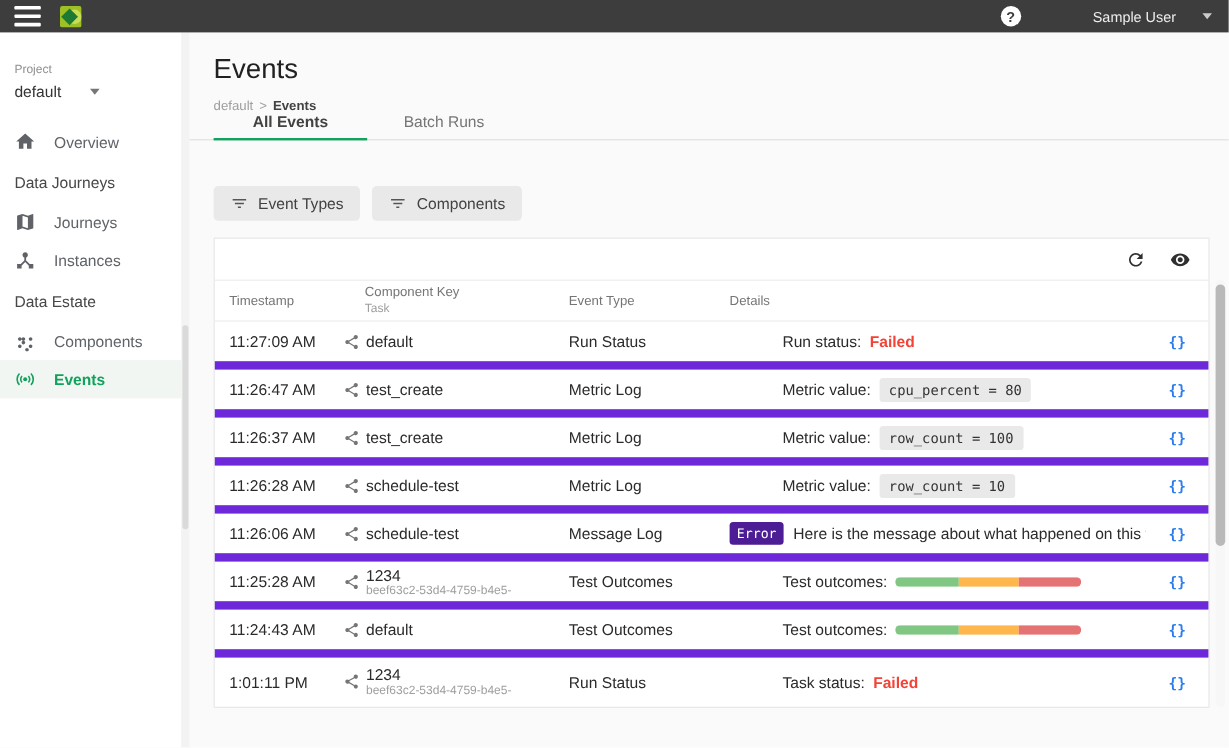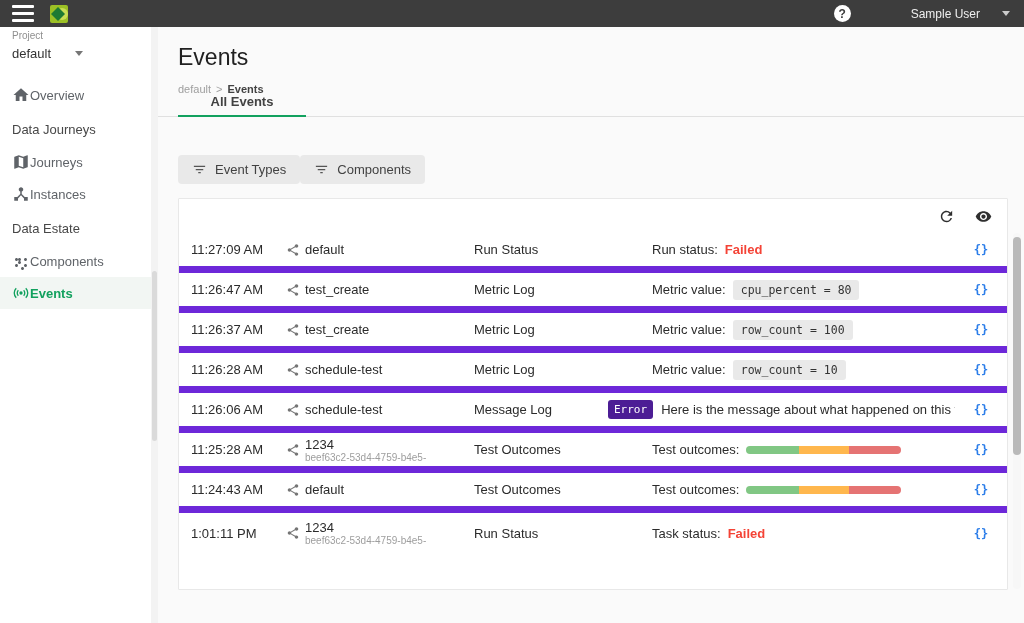--- a/index.html
+++ b/index.html
@@ -14,25 +14,25 @@
   .hamburger i { display:block; height:3px; background:#fff; border-radius:1px; }
   .logo { margin-left:16px; }
   .topbar-right { margin-left:auto; display:flex; align-items:center; gap:16px; }
   .help-icon { width:17px; height:17px; border-radius:50%; background:#fff; color:#3d3d3d;
                font-size:12px; font-weight:bold; display:flex; align-items:center; justify-content:center; }
   .user-menu { display:flex; align-items:center; gap:22px; color:#eee; font-size:12px;margin-left:44px; }
   .caret { width:0; height:0; border-left:4px solid transparent; border-right:4px solid transparent; border-top:5px solid #ccc; }
 
   
   .sidebar { position:absolute; top:27px; left:0; width:151px; bottom:0; background:#fff; font-size:13px; }
-  .project { padding:3px 12px 0 12px; }
+  .project { padding:26px 12px 0 12px; }
   .project-label { font-size:10px; color:#8f8f8f; }
   .project-row { display:flex; align-items:center; margin-top:5px; color:#333; }
   .project-row .caret { border-top-color:#767676; margin-left:24px; }
-  .nav-item { display:flex; align-items:center; height:32px; padding:0 12px; color:#5f6368; cursor:pointer; }
+  .nav-item { display:flex; align-items:center; height:32px; padding:0 12px; gap:15px; color:#5f6368; cursor:pointer; }
   .nav-item svg { width:18px; height:18px; fill:#5f6368; flex:none; }
   .nav-item.first { margin-top:18px; }
   .section-header { padding:0 12px; color:#474747; font-weight:normal; height:32px; line-height:32px; margin-top:3px; }
   .nav-item.active { background:#f2f6f3; color:#12a15e; font-weight:bold; }
   .nav-item.active svg { fill:#12a15e; }
   .nav-item.active svg .stroked { stroke:#12a15e; }
   .events-svg .stroked { fill:none; stroke:#5f6368; stroke-width:1.8; }
 
   .sidebar-sb { position:absolute; top:27px; left:151px; width:7px; bottom:0; background:#f3f3f3; }
   .sidebar-sb .thumb { position:absolute; top:244px; left:1px; width:5px; height:170px; background:#dadada; border-radius:3px; }
@@ -42,21 +42,21 @@
   .page-title { position:absolute; top:17px; left:20px; font-size:23px; color:#212121; }
   .breadcrumb { position:absolute; top:56px; left:20px; font-size:11px; color:#9e9e9e; display:flex; gap:5px; }
   .breadcrumb .bc-page { color:#424242; font-weight:bold; }
 
   .tabs { position:absolute; top:62px; left:0; right:0; height:28px; border-bottom:1px solid #e0e0e0;
           display:flex; padding-left:20px; }
   .tab { width:128px; text-align:center; font-size:13px; color:#757575; line-height:26px; position:relative; cursor:pointer; }
   .tab.active { color:#424242; font-weight:bold; }
   .tab.active::after { content:""; position:absolute; left:0; right:0; bottom:-1px; height:2px; background:#12a15e; }
 
-  .chips { position:absolute; top:128px; left:20px; display:flex; }
+  .chips { position:absolute; top:128px; left:20px; display:flex; gap:10px; }
   .chip { height:29px; background:#e9e9e9; border-radius:4px; display:flex; align-items:center; gap:8px;
           padding:0 14px; font-size:13px; color:#424242; cursor:pointer; }
   .chip svg { width:15px; height:15px; fill:#555; }
 
   
   .card { position:absolute; top:171px; left:20px; width:830px; height:392px; background:#fff;
           border:1px solid #e8e8e8; border-radius:1px; }
   .card-toolbar { height:34px; display:flex; align-items:center; justify-content:flex-end; gap:20px; padding:0 15px; }
   .card-toolbar svg { width:17px; height:17px; fill:#2f2f2f; cursor:pointer; }
 
@@ -184,20 +184,21 @@
   <div class="page-title">Events</div>
 
   <div class="breadcrumb">
     <span>default</span>
     <span>&gt;</span>
     <span class="bc-page">Events</span>
   </div>
 
   <div class="tabs">
     <div class="tab active">All Events</div>
+    <div class="tab">Batch Runs</div>
   </div>
 
   <div class="chips">
     <div class="chip">
       <svg viewBox="0 0 24 24">
           <path d="M10 18h4v-2h-4v2zM3 6v2h18V6H3zm3 7h12v-2H6v2z"></path>
         </svg>
       <span>Event Types</span>
     </div>
     <div class="chip">
@@ -211,20 +212,30 @@
   <div class="card">
     <div class="card-toolbar">
       <svg viewBox="0 0 24 24">
           <path d="M17.65 6.35A7.96 7.96 0 0 0 12 4c-4.42 0-7.99 3.58-7.99 8s3.57 8 7.99 8c3.73 0 6.84-2.55 7.73-6h-2.08A5.99 5.99 0 0 1 12 18c-3.31 0-6-2.69-6-6s2.69-6 6-6c1.66 0 3.14.69 4.22 1.78L13 11h7V4l-2.35 2.35z"></path>
         </svg>
       <svg viewBox="0 0 24 24">
           <path d="M12 4.5C7 4.5 2.73 7.61 1 12c1.73 4.39 6 7.5 11 7.5s9.27-3.11 11-7.5c-1.73-4.39-6-7.5-11-7.5zM12 17c-2.76 0-5-2.24-5-5s2.24-5 5-5 5 2.24 5 5-2.24 5-5 5zm0-8c-1.66 0-3 1.34-3 3s1.34 3 3 3 3-1.34 3-3-1.34-3-3-3z"></path>
         </svg>
     </div>
 
+    <div class="thead">
+      <div class="col-ts">Timestamp</div>
+      <div class="col-comp">
+        <div>Component Key</div>
+        <div class="col-comp-task">Task</div>
+      </div>
+      <div class="col-type">Event Type</div>
+      <div class="col-details">Details</div>
+      <div class="col-json"></div>
+    </div>
 
     <div class="trow">
       <div class="col-ts">11:27:09 AM</div>
       <div class="col-comp">
         <svg class="share-ic" viewBox="0 0 24 24">
             <path d="M18 16.08c-.76 0-1.44.3-1.96.77L8.91 12.7c.05-.23.09-.46.09-.7s-.04-.47-.09-.7l7.05-4.11c.54.5 1.25.81 2.04.81 1.66 0 3-1.34 3-3s-1.34-3-3-3-3 1.34-3 3c0 .24.04.47.09.7L8.04 9.81C7.5 9.31 6.79 9 6 9c-1.66 0-3 1.34-3 3s1.34 3 3 3c.79 0 1.5-.31 2.04-.81l7.12 4.16c-.05.21-.08.43-.08.65 0 1.61 1.31 2.92 2.92 2.92s2.92-1.31 2.92-2.92-1.31-2.92-2.92-2.92z"></path>
           </svg>
         <div class="comp-txt">
             <div>default</div>
           </div>

